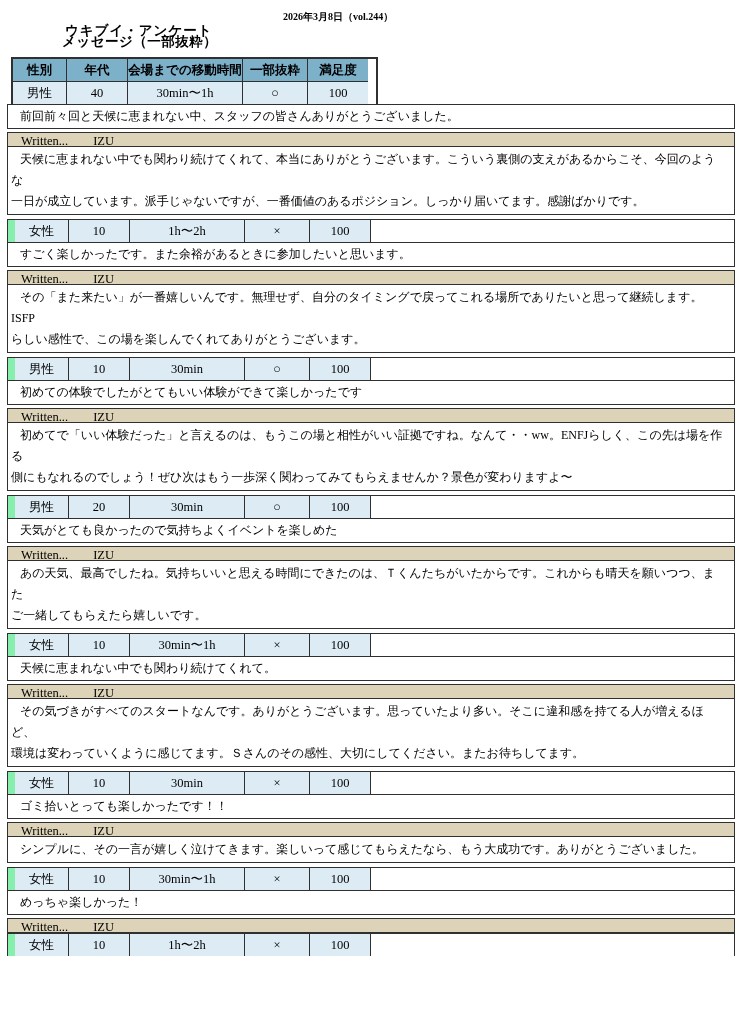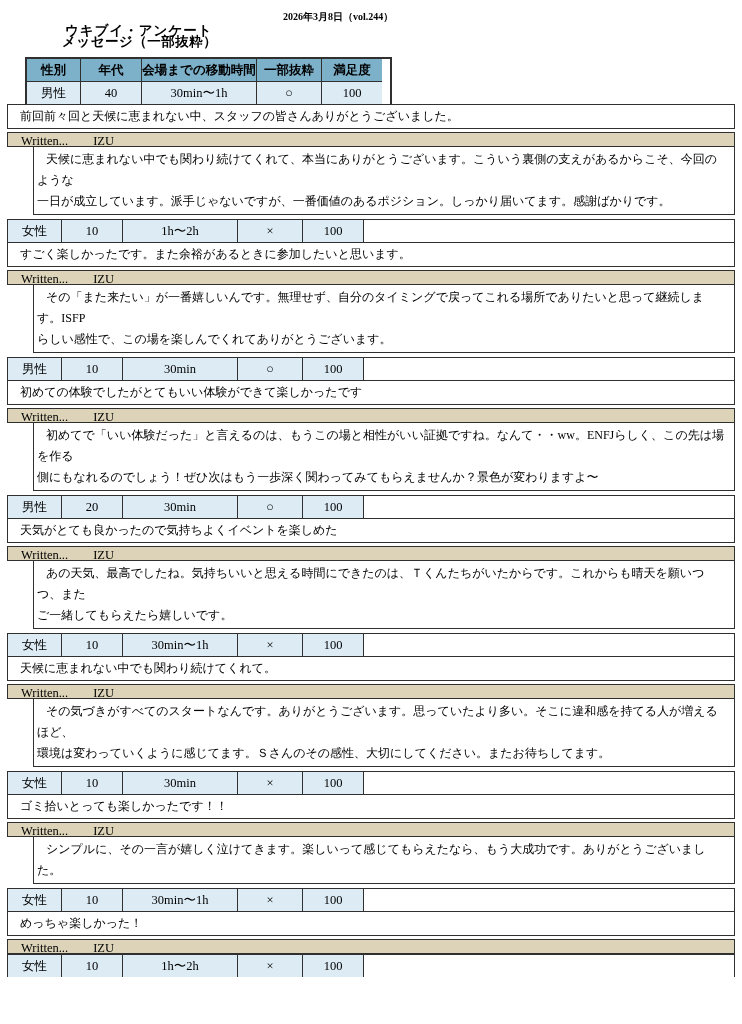--- a/index.html
+++ b/index.html
@@ -9,50 +9,49 @@
     overflow:hidden;
   }
   .titlebar { position:relative; height:57px; }
   .title-main { position:absolute; left:65px; top:22px; font-weight:bold; font-size:13.5px; letter-spacing:1px; }
   .title-date { position:absolute; left:283px; top:10px; font-weight:bold; font-size:10px; }
   .title-sub  { position:absolute; left:62px; top:33px; font-weight:bold; font-size:13.5px; letter-spacing:0.5px; }
 
   .content { padding:0 7px; }
 
   
-  .htable { margin-left:18px; width:363px; border:2px solid #303030; border-bottom:none; }
+  .htable { margin-left:4px; width:363px; border:2px solid #303030; border-bottom:none; }
   .htrow { display:flex; }
   .cell {
     box-sizing:content-box; height:22px; line-height:22px; text-align:center;
     font-size:12.5px; border-right:1.5px solid #303030; overflow:hidden; white-space:nowrap;
   }
   .htrow .cell:last-child { border-right:none; }
   .htrow.head .cell { background:#7db1ca; font-weight:bold; border-bottom:1.5px solid #303030; }
   .htrow.body .cell { background:#dcebf4; }
   .c1{width:53px}.c2{width:60px}.c3{width:114px}.c4{width:64px}.c5{width:60px}
 
   
-  .data-row { display:flex; border:1.5px solid #303030; border-bottom:none; background:#ec4899; }
+  .data-row { display:flex; border:1.5px solid #303030; border-bottom:none; background:#86efac;padding-left:7px; }
   .data-row .cell { background:#dcebf4; }
   .data-row .cfill { flex:1; background:#ffffff; border-right:none; }
 
   .comment-box {
     border:1.5px solid #303030; font-size:12px; line-height:21px;
     padding:1px 8px 1px 3px; text-indent:9px; min-height:21px;
   }
   .written-bar {
     margin-top:3px; border:1.5px solid #303030; background:#dcd3b8;
     height:15px; box-sizing:border-box; line-height:17px; font-size:12.5px; padding-left:13px;
   }
   .w-author { margin-left:22px; }
   .reply-box {
     border:1.5px solid #303030; border-top:none; font-size:12px; line-height:21px;
     padding:2px 8px 2px 3px; text-indent:9px; white-space:pre-line; margin-bottom:4px;
     min-height:21px;
-    margin-left:26px;
   }
 </style>
 </head>
 <body>
 
 <div class="page">
 
   <div class="titlebar">
     <span class="title-main">ウキブイ・アンケート</span>
     <span class="title-date">2026年3月8日（vol.244）</span>

